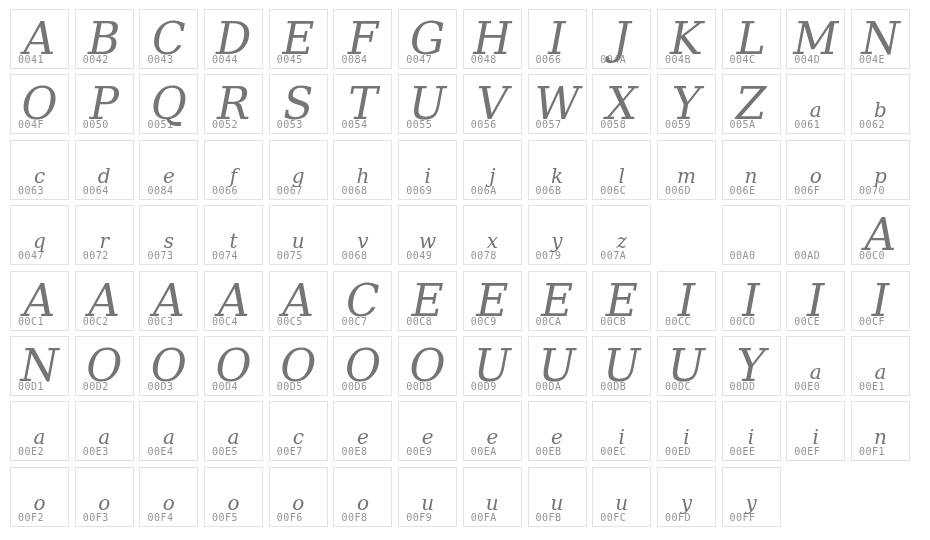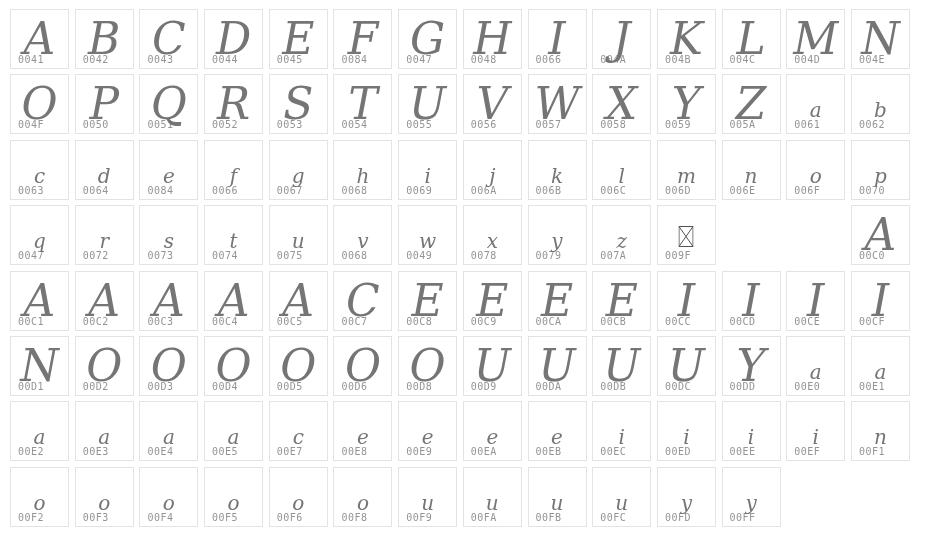--- a/index.html
+++ b/index.html
@@ -266,27 +266,25 @@
       <span class="code">0078</span>
     </div>
     <div class="cell" style="grid-area: 4 / 9;">
       <span class="glyph lower">y</span>
       <span class="code">0079</span>
     </div>
     <div class="cell" style="grid-area: 4 / 10;">
       <span class="glyph lower">z</span>
       <span class="code">007A</span>
     </div>
-    <div class="cell" style="grid-area: 4 / 11;">
-      <svg width="15" height="21" viewBox="0 0 15 21" class="notdef">
-        <rect x="0.5" y="0.5" width="14" height="20" fill="none" stroke="#555555" stroke-width="1"></rect>
-        <line x1="0.5" y1="0.5" x2="14.5" y2="20.5" fill="none" stroke="#555555" stroke-width="1"></line>
-        <line x1="14.5" y1="0.5" x2="0.5" y2="20.5" fill="none" stroke="#555555" stroke-width="1"></line>
-      </svg>
-      <span class="code">009F</span>
+    <div class="cell" style="grid-area: 4 / 12;">
+      <span class="code">00A0</span>
+    </div>
+    <div class="cell" style="grid-area: 4 / 13;">
+      <span class="code">00AD</span>
     </div>
     <div class="cell" style="grid-area: 4 / 14;">
       <span class="glyph upper">A</span>
       <span class="code">00C0</span>
     </div>
     <div class="cell" style="grid-area: 5 / 1;">
       <span class="glyph upper">A</span>
       <span class="code">00C1</span>
     </div>
     <div class="cell" style="grid-area: 5 / 2;">

